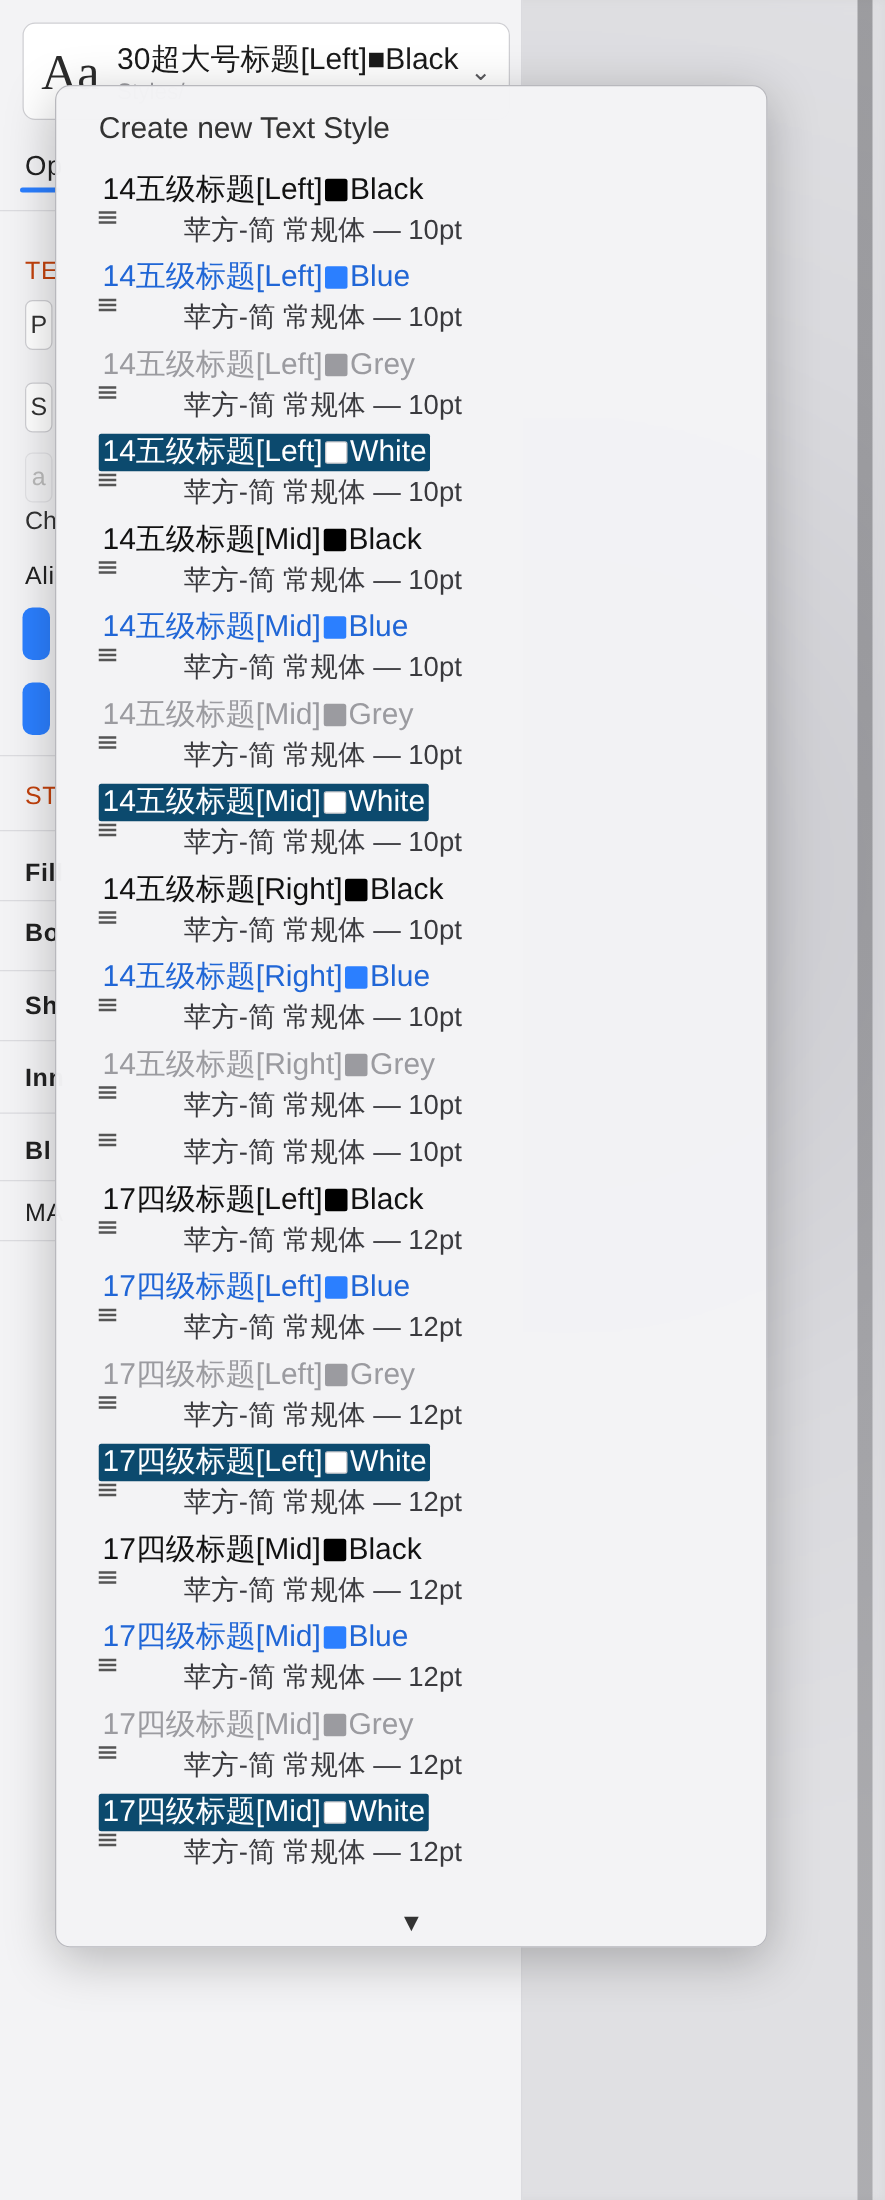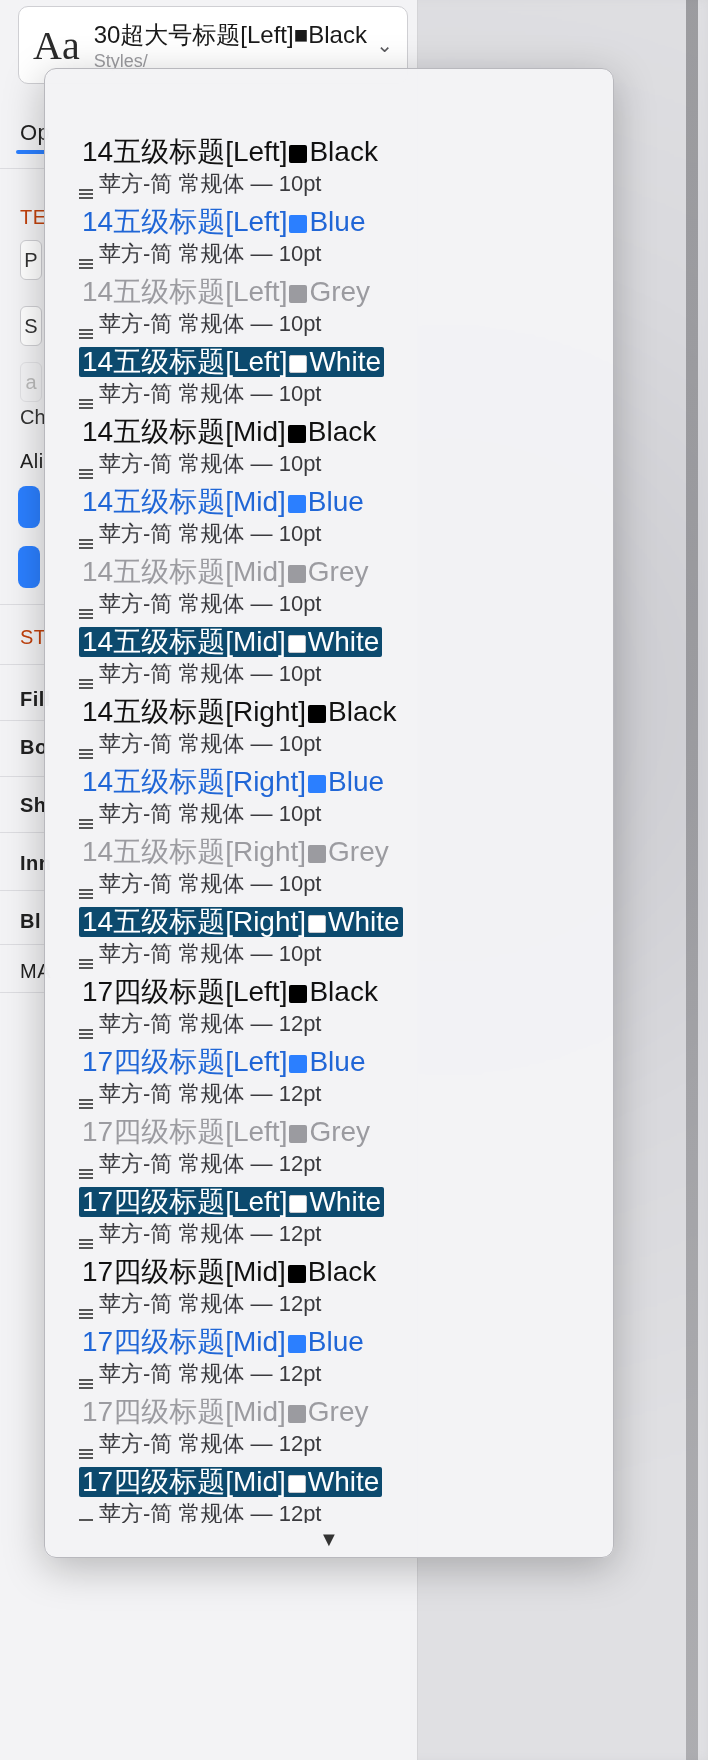--- a/index.html
+++ b/index.html
@@ -33,21 +33,21 @@
     left: 0;
     top: 0;
     width: 418px;
     height: 100%;
     background: #f3f3f5;
     border-right: 1px solid #d4d4d7;
   }
   .style-box {
     position: absolute;
     left: 18px;
-    top: 6px;
+    top: 18px;
     width: 390px;
     height: 78px;
     background: #fff;
     border: 1px solid #cfcfd3;
     border-radius: 10px;
     display: flex;
     align-items: center;
     padding: 0 14px;
   }
   .style-box .aa {
@@ -154,31 +154,32 @@
     top: 64px;
     right: 0;
     bottom: 34px;
     overflow: hidden;
     padding: 4px 0 0 34px;
   }
   .item {
     margin-bottom: 8px;
   }
   .item .name {
-    font-size: 28px;
+    font-size: 24px;
     line-height: 30px;
     display: inline-block;
     padding: 0 3px;
   }
   .item .meta {
     font-size: 22px;
     color: #3a3a3e;
     display: flex;
-    align-items: flex-end;
+    align-items: flex-start;
     margin-top: 2px;
+    gap: 48px;
   }
   .item .meta .bars {
     display: inline-flex;
     flex-direction: column;
     gap: 2px;
     margin-right: 6px;
   }
   .item .meta .bars span {
     display: block;
     width: 14px;
@@ -252,20 +253,21 @@
   <div class="hr" style="top:832px;"></div>
   <div class="section-label inn-label">Inn</div>
   <div class="hr" style="top:890px;"></div>
   <div class="section-label bl-label">Bl</div>
   <div class="hr" style="top:944px;"></div>
   <div class="section-label ma-label">MA</div>
   <div class="hr" style="top:992px;"></div>
 </div>
 
 <div class="popover">
+  <div class="create">Create new Text Style</div>
   <div class="list" id="style-list">
       <div class="item"><div class="name black">14五级标题[Left]<span class="sq black"></span>Black</div><div class="meta">
           <span class="bars">
             <span></span>
             <span></span>
             <span></span>
           </span>
           <span> 苹方-简 常规体 — 10pt</span>
         </div></div>
       <div class="item"><div class="name blue">14五级标题[Left]<span class="sq blue"></span>Blue</div><div class="meta">
@@ -341,21 +343,21 @@
           <span> 苹方-简 常规体 — 10pt</span>
         </div></div>
       <div class="item"><div class="name grey">14五级标题[Right]<span class="sq grey"></span>Grey</div><div class="meta">
           <span class="bars">
             <span></span>
             <span></span>
             <span></span>
           </span>
           <span> 苹方-简 常规体 — 10pt</span>
         </div></div>
-      <div class="item"><div class="name white">14五级标题[Right]<span class="sq white"></span>White</div><div class="meta">
+      <div class="item"><div class="meta">
           <span class="bars">
             <span></span>
             <span></span>
             <span></span>
           </span>
           <span> 苹方-简 常规体 — 10pt</span>
         </div></div>
       <div class="item"><div class="name black">17四级标题[Left]<span class="sq black"></span>Black</div><div class="meta">
           <span class="bars">
             <span></span>

